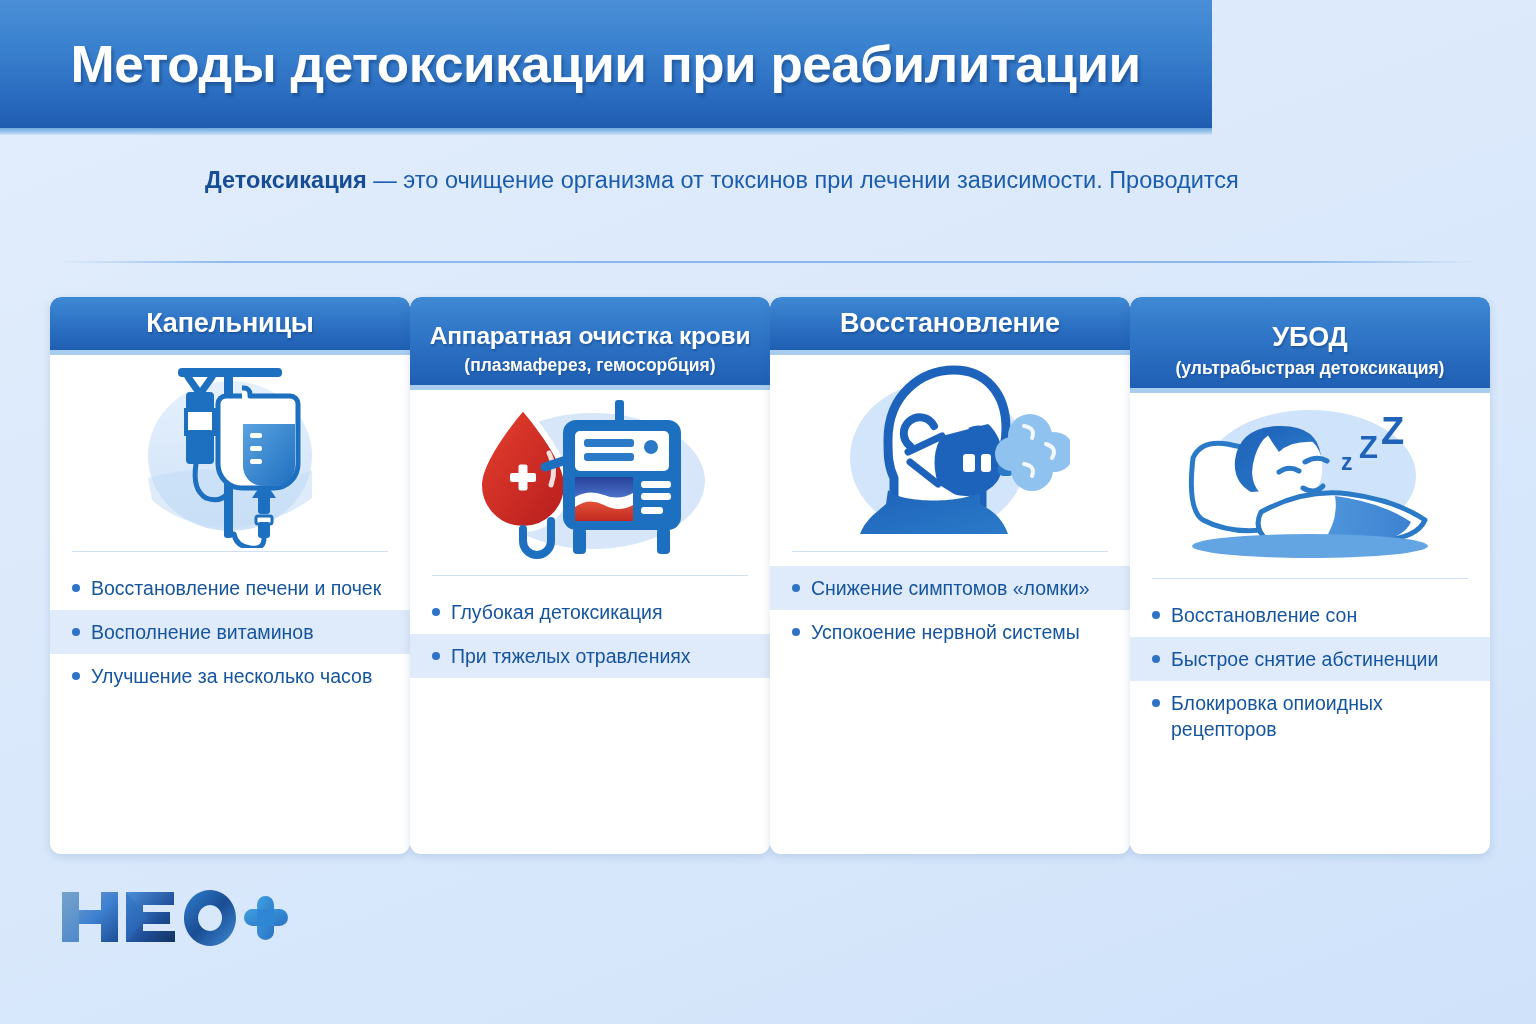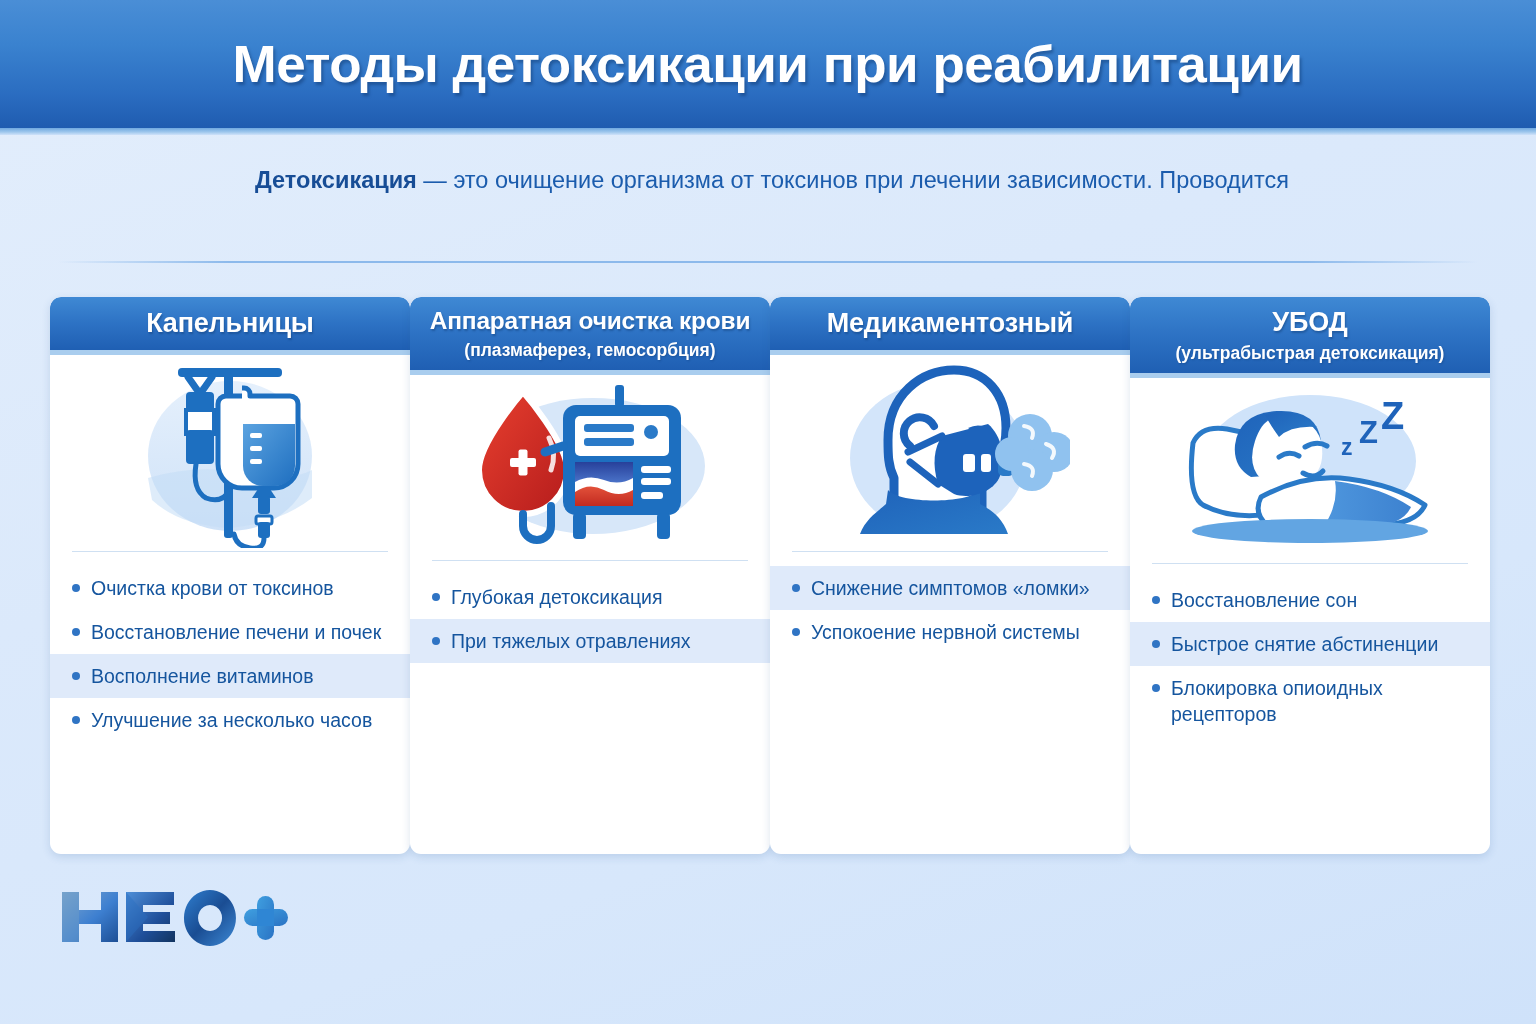--- a/index.html
+++ b/index.html
@@ -12,21 +12,21 @@
     overflow: hidden;
     font-family: "Liberation Sans", "DejaVu Sans", sans-serif;
     background: linear-gradient(160deg, #e3eefc 0%, #dbe9fb 40%, #d7e7fb 70%, #cfe2fa 100%);
     position: relative;
   }
 
   
   .header-band {
     position: absolute;
     left: 0; top: 0;
-    width: 1536px;
+    width: 1212px;
     height: 128px;
     background: linear-gradient(180deg, #4a8ed6 0%, #3a82cf 35%, #2a6cc0 75%, #1f5cb0 100%);
     box-sizing: border-box;
     display: flex;
     align-items: center;
     justify-content: center;
   }
   .header-band::after {
     content: "";
     position: absolute;
@@ -41,24 +41,24 @@
     color: #ffffff;
     letter-spacing: -0.5px;
     text-shadow: 2px 3px 3px rgba(10,45,95,0.40);
     white-space: nowrap;
     transform: scaleX(1.02);
   }
 
   
   .intro {
     position: absolute;
-    left: 194px;
+    left: 205px;
     top: 160px;
     width: 1156px;
-    text-align: center;
+    text-align: left;
     color: #1b5cad;
     font-size: 23.5px;
     line-height: 41px;
   }
   .intro b {
     color: #174d96;
     font-weight: bold;
   }
   .intro-rule {
     position: absolute;
@@ -90,21 +90,21 @@
   }
   .card-header {
     background: linear-gradient(180deg, #3f89d4 0%, #2d72c4 50%, #1f5fb3 100%);
     color: #ffffff;
     text-align: center;
     padding: 11px 10px 10px;
     border-radius: 11px 11px 0 0;
     border-bottom: 5px solid #a9cdee;
     box-sizing: border-box;
   }
-  .card-header.two-line { padding-top: 10px; padding-bottom: 9px; }
+  .card-header.two-line { padding-top: 25px; padding-bottom: 9px; }
   .card-title {
     font-size: 27px;
     font-weight: bold;
     line-height: 1.18;
     text-shadow: 1px 2px 2px rgba(10,45,95,0.35);
     letter-spacing: -0.2px;
   }
   .card-title.compact { font-size: 24.5px; }
   .card-subtitle {
     font-size: 17.5px;
@@ -213,24 +213,20 @@
 
         <path d="M130 128 l-8 12 h24 l-8 -12 z" fill="#1d6fc0"></path>
         <rect x="128" y="138" width="12" height="18" rx="3" fill="#1d6fc0"></rect>
         <rect x="126" y="158" width="16" height="8" rx="2" fill="#ffffff" stroke="#1d6fc0" stroke-width="3"></rect>
         <rect x="128" y="164" width="12" height="16" rx="3" fill="#1d6fc0"></rect>
         <path d="M134 180 Q134 192 120 190 Q106 188 104 176" stroke="#1d6fc0" stroke-width="5" fill="none" stroke-linecap="round"></path>
       </svg>
     </div>
     <div class="card-divider"></div>
     <div class="card-list">
-      <div class="bullet-row">
-        <span class="bullet-dot"></span>
-        <span>Очистка крови от токсинов</span>
-      </div>
       <div class="bullet-row">
         <span class="bullet-dot"></span>
         <span>Восстановление печени и почек</span>
       </div>
       <div class="bullet-row highlight">
         <span class="bullet-dot"></span>
         <span>Восполнение витаминов</span>
       </div>
       <div class="bullet-row">
         <span class="bullet-dot"></span>
@@ -293,21 +289,21 @@
       </div>
       <div class="bullet-row highlight">
         <span class="bullet-dot"></span>
         <span>При тяжелых отравлениях</span>
       </div>
     </div>
   </div>
 
   <div class="card">
     <div class="card-header">
-      <div class="card-title">Медикаментозный</div>
+      <div class="card-title">Восстановление</div>
     </div>
     <div class="card-icon-area">
       <svg width="240" height="190" viewBox="0 0 240 190">
         <defs>
           <linearGradient id="c3neck" x1="0" y1="0" x2="1" y2="1">
             <stop offset="0%" stop-color="#1f63ba"></stop>
               <stop offset="100%" stop-color="#2a7ac8"></stop>
           </linearGradient>
         </defs>
         <ellipse cx="108" cy="100" rx="88" ry="76" fill="#d3e5fa"></ellipse>

